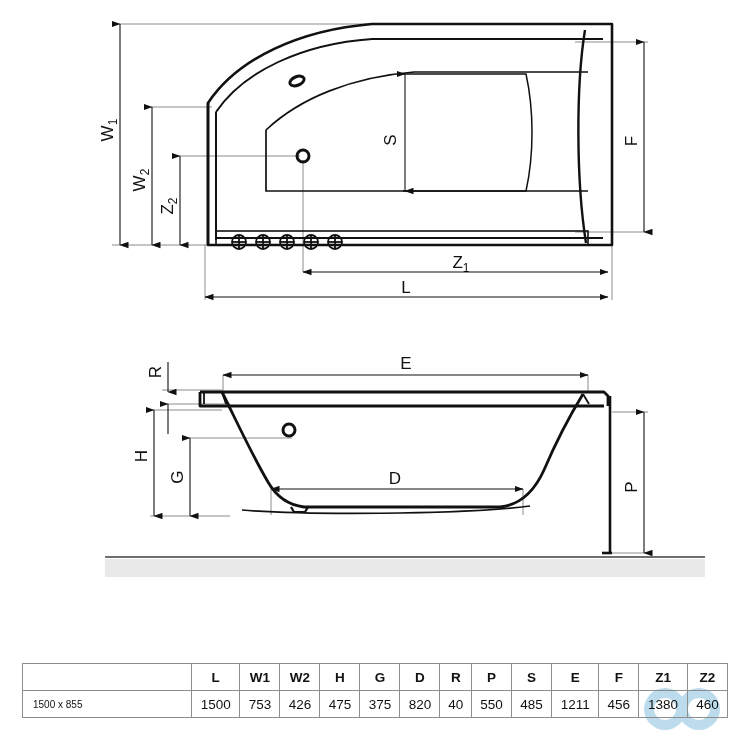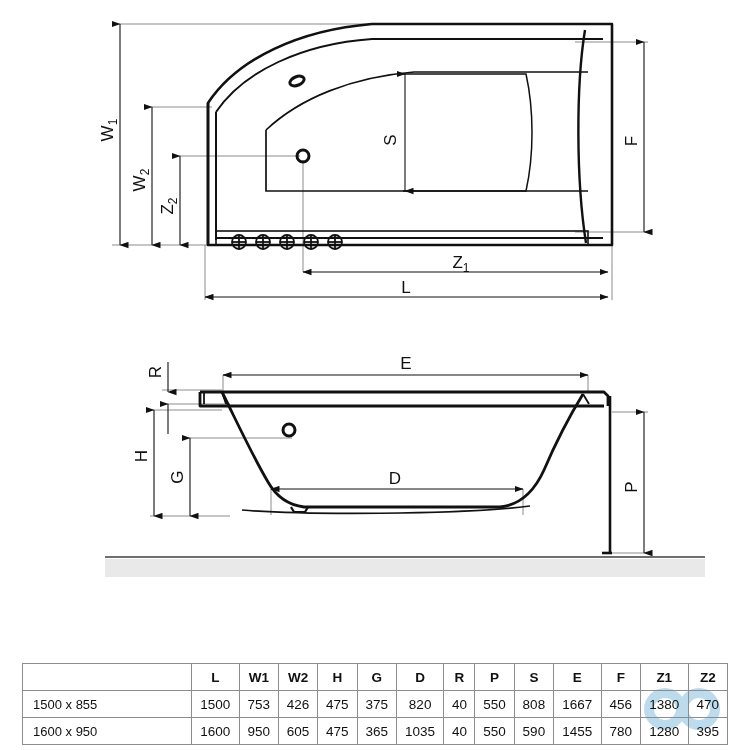--- a/index.html
+++ b/index.html
@@ -42,21 +42,21 @@
     white-space:nowrap;
     background:transparent;
   }
   table.spec th{font-weight:bold;}
   table.spec th.blank{border-top-color:#8d8d8d;}
   table.spec td.rowlabel, table.spec th.blank{
     text-align:left;
     width:152px;
     padding-left:10px;
   }
-  table.spec td.rowlabel{font-size:13px;}
+  table.spec td.rowlabel{font-size:10px;}
   
   #watermark{
     position:absolute;
     left:636px; top:678px;
     width:92px; height:62px;
     pointer-events:none;
     z-index:-1;
   }
 </style>
 </head>
@@ -304,39 +304,23 @@
         <tr>
           <td class="rowlabel">1500 x 855</td>
           <td>1500</td>
           <td>753</td>
           <td>426</td>
           <td>475</td>
           <td>375</td>
           <td>820</td>
           <td>40</td>
           <td>550</td>
-          <td>808</td>
-          <td>1667</td>
+          <td>485</td>
+          <td>1211</td>
           <td>456</td>
           <td>1380</td>
-          <td>470</td>
-        </tr>
-        <tr>
-          <td class="rowlabel">1600 x 950</td>
-          <td>1600</td>
-          <td>950</td>
-          <td>605</td>
-          <td>475</td>
-          <td>365</td>
-          <td>1035</td>
-          <td>40</td>
-          <td>550</td>
-          <td>590</td>
-          <td>1455</td>
-          <td>780</td>
-          <td>1280</td>
-          <td>395</td>
+          <td>460</td>
         </tr>
       </tbody>
     </table>
   </div>
 
 </div>
 
 </body></html>

